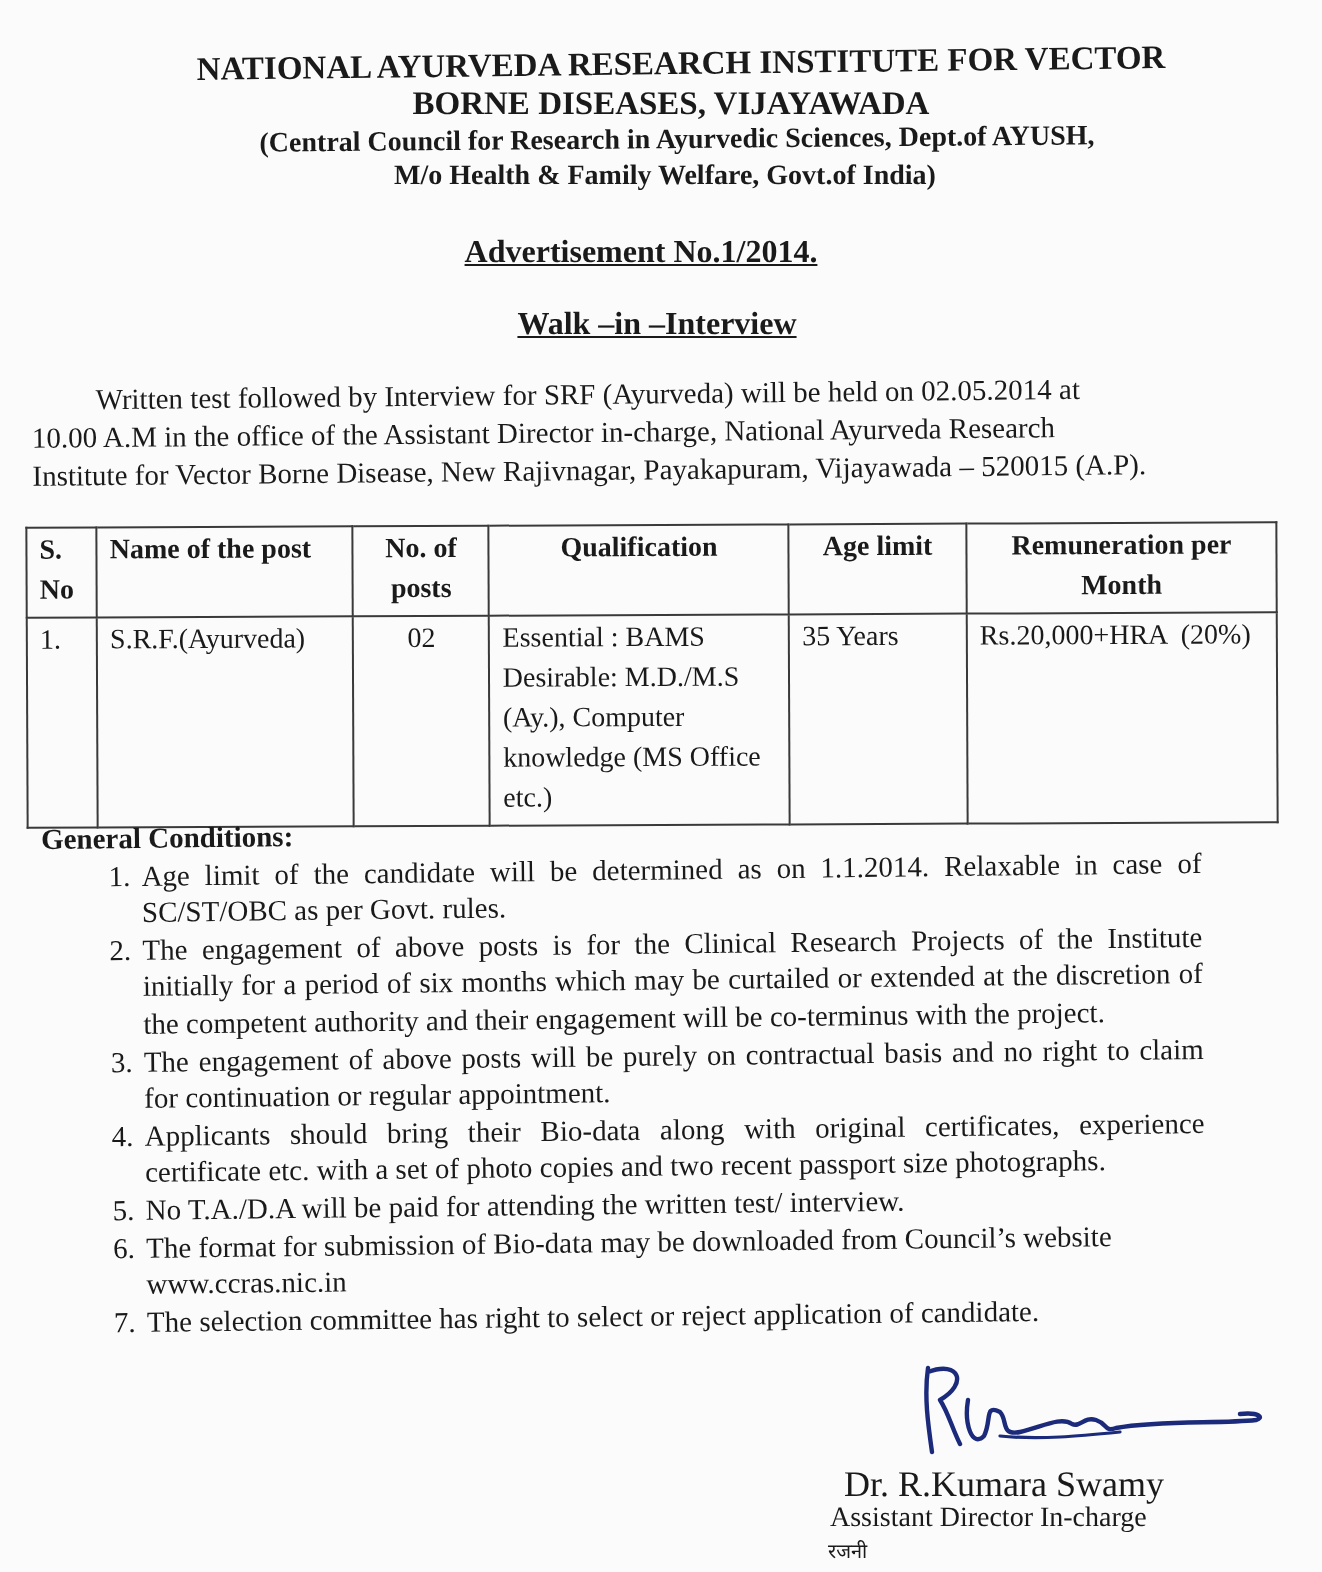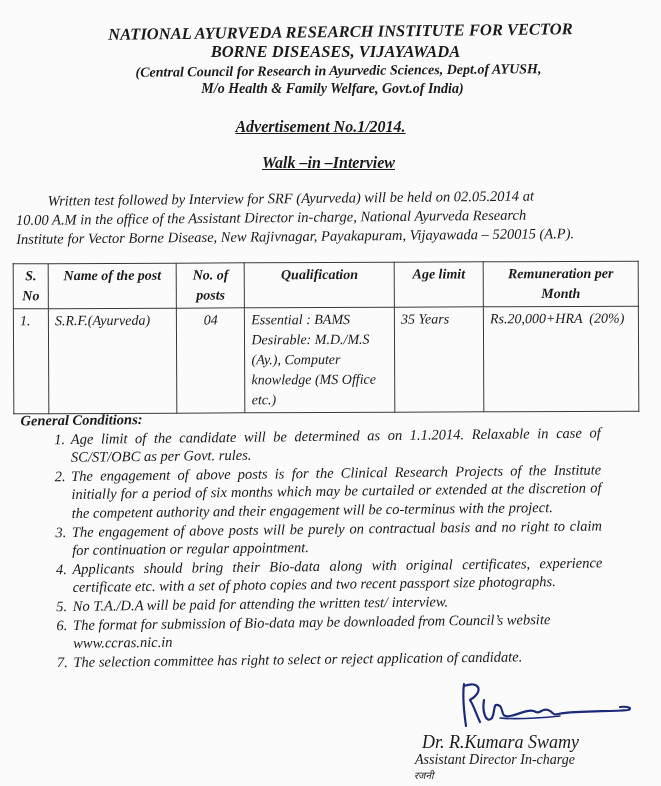--- a/index.html
+++ b/index.html
@@ -3,21 +3,21 @@
 <meta charset="utf-8">
 <style>
   html, body { margin: 0; padding: 0; }
   body {
     width: 661px; height: 786px; overflow: hidden;
     background: #fbfbfb;
     font-family: "Liberation Serif", serif;
     color: #1a1a1a;
     position: relative;
   }
-  .page { position: absolute; left: 0; top: 0; width: 661px; height: 786px; font-style: italic; }
+  .page { position: absolute; left: 0; top: 0; width: 661px; height: 786px; }
   .hdr { position: absolute; left: 0; width: 661px; text-align: center; font-weight: bold; white-space: nowrap; }
   .h1 { font-size: 16.5px; top: 22px; left: 10px; transform: rotate(-0.7deg); }
   .h2 { font-size: 16.5px; top: 42px; left: 5px; }
   .h3 { font-size: 14px; top: 63px; left: 8px; transform: rotate(-0.5deg); }
   .h4 { font-size: 14px; top: 81px; left: 2px; }
   .adv { font-size: 16px; top: 118px; left: -10px; }
   .walk { font-size: 16px; top: 154px; left: -2px; }
   .u { text-decoration: underline; }
   .para {
     position: absolute; left: 16px; top: 189px; width: 560px;
@@ -29,21 +29,21 @@
 
   table.posts {
     position: absolute; left: 13px; top: 262px; width: 626px;
     border-collapse: collapse; font-size: 14px;
     transform: rotate(-0.25deg);
   }
   table.posts th, table.posts td {
     border: 1.5px solid #3a3a3a; vertical-align: top; padding: 2px 6px; line-height: 20px;
   }
   table.posts th { font-weight: bold; text-align: center; }
-  table.posts th.left { text-align: center; }
+  table.posts th.left { text-align: left; }
   table.posts td.c { text-align: center; }
   table.posts tr.data td { height: 78px; }
 
   .gc {
     position: absolute; left: 22px; top: 408px; width: 580px;
     font-size: 14.5px; line-height: 18.6px; transform: rotate(-0.7deg);
   }
   .gc .title { font-weight: bold; margin: 0 0 0 0; }
   .gc ol { margin: 0; padding-left: 48px; }
   .gc li { text-align: justify; padding-left: 2px; margin-bottom: 0px; }
@@ -89,21 +89,21 @@
       <th class="left">S. No</th>
       <th class="left">Name of the post</th>
       <th>No. of posts</th>
       <th>Qualification</th>
       <th>Age limit</th>
       <th>Remuneration per Month</th>
     </tr>
     <tr class="data">
       <td>1.</td>
       <td>S.R.F.(Ayurveda)</td>
-      <td class="c">04</td>
+      <td class="c">02</td>
       <td>
         <div>Essential : BAMS</div>
         <div>Desirable: M.D./M.S (Ay.), Computer knowledge (MS Office etc.)</div>
       </td>
       <td>35 Years</td>
       <td style="white-space:pre">Rs.20,000+HRA  (20%)</td>
     </tr>
   </tbody>
     </table>
 

